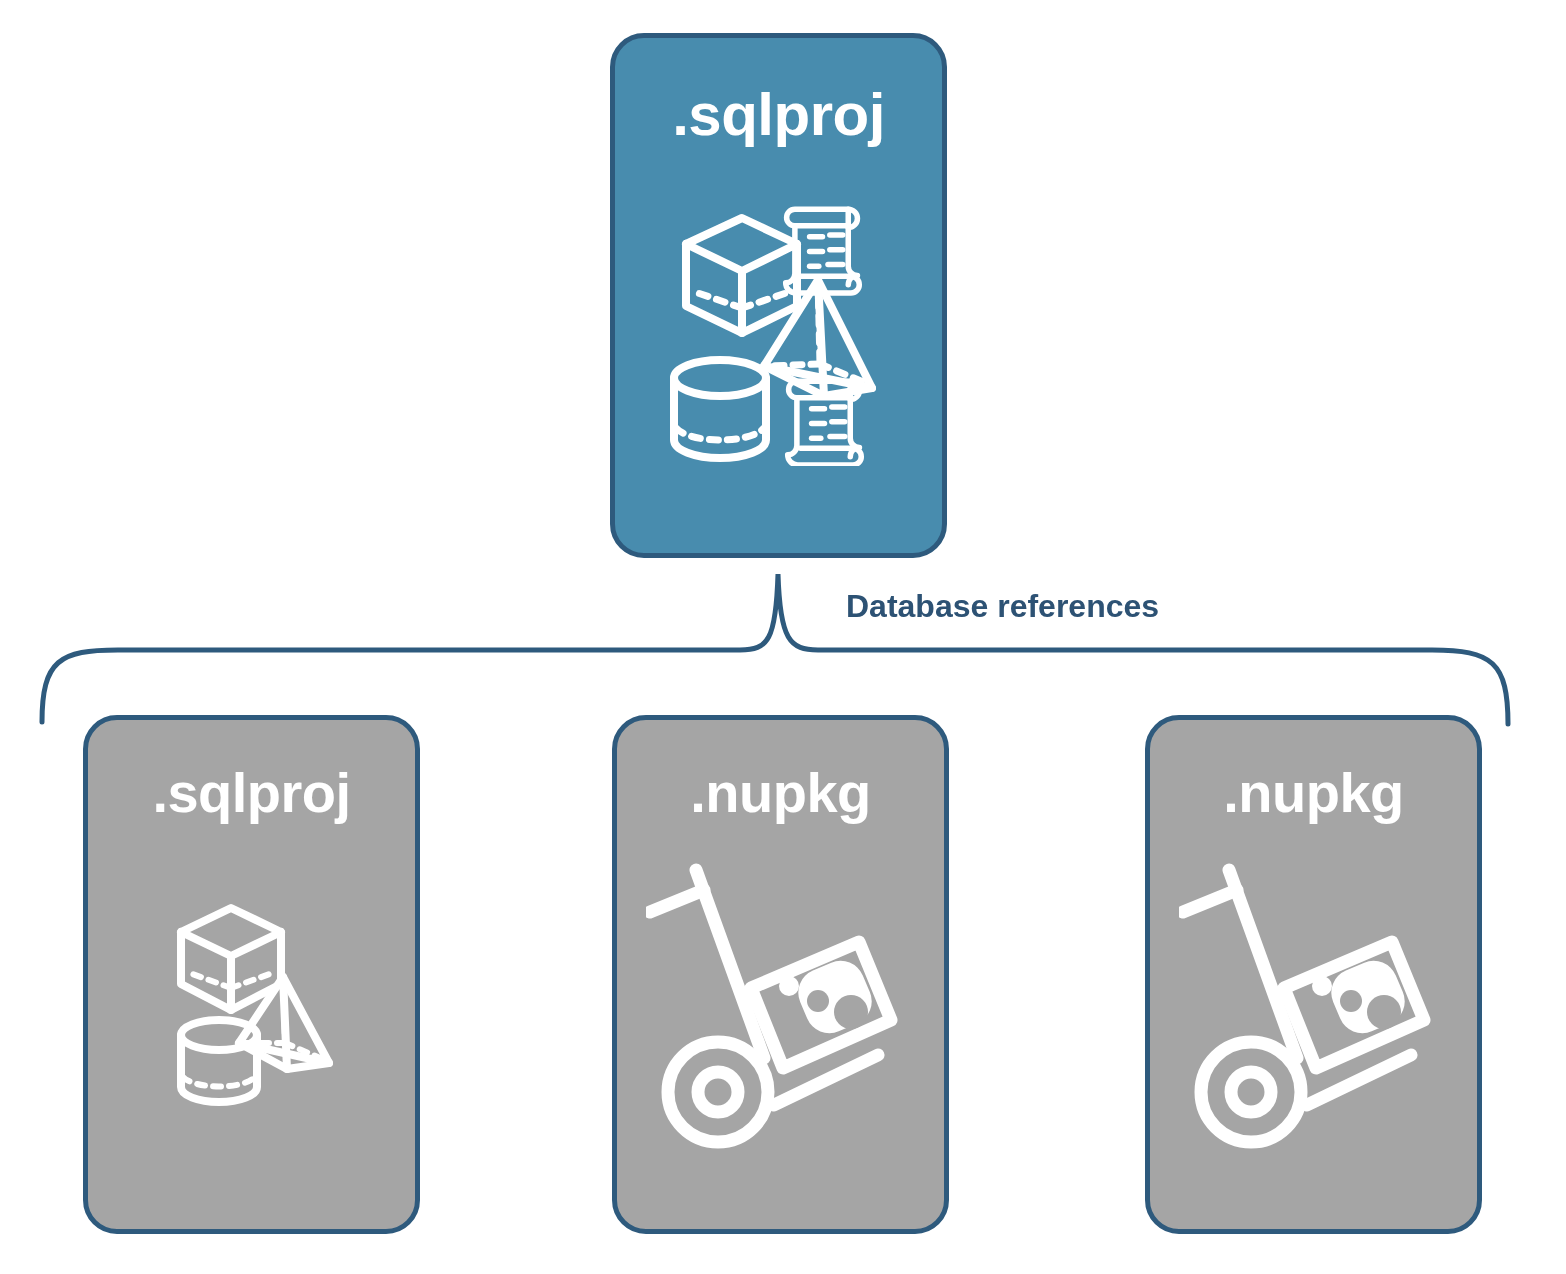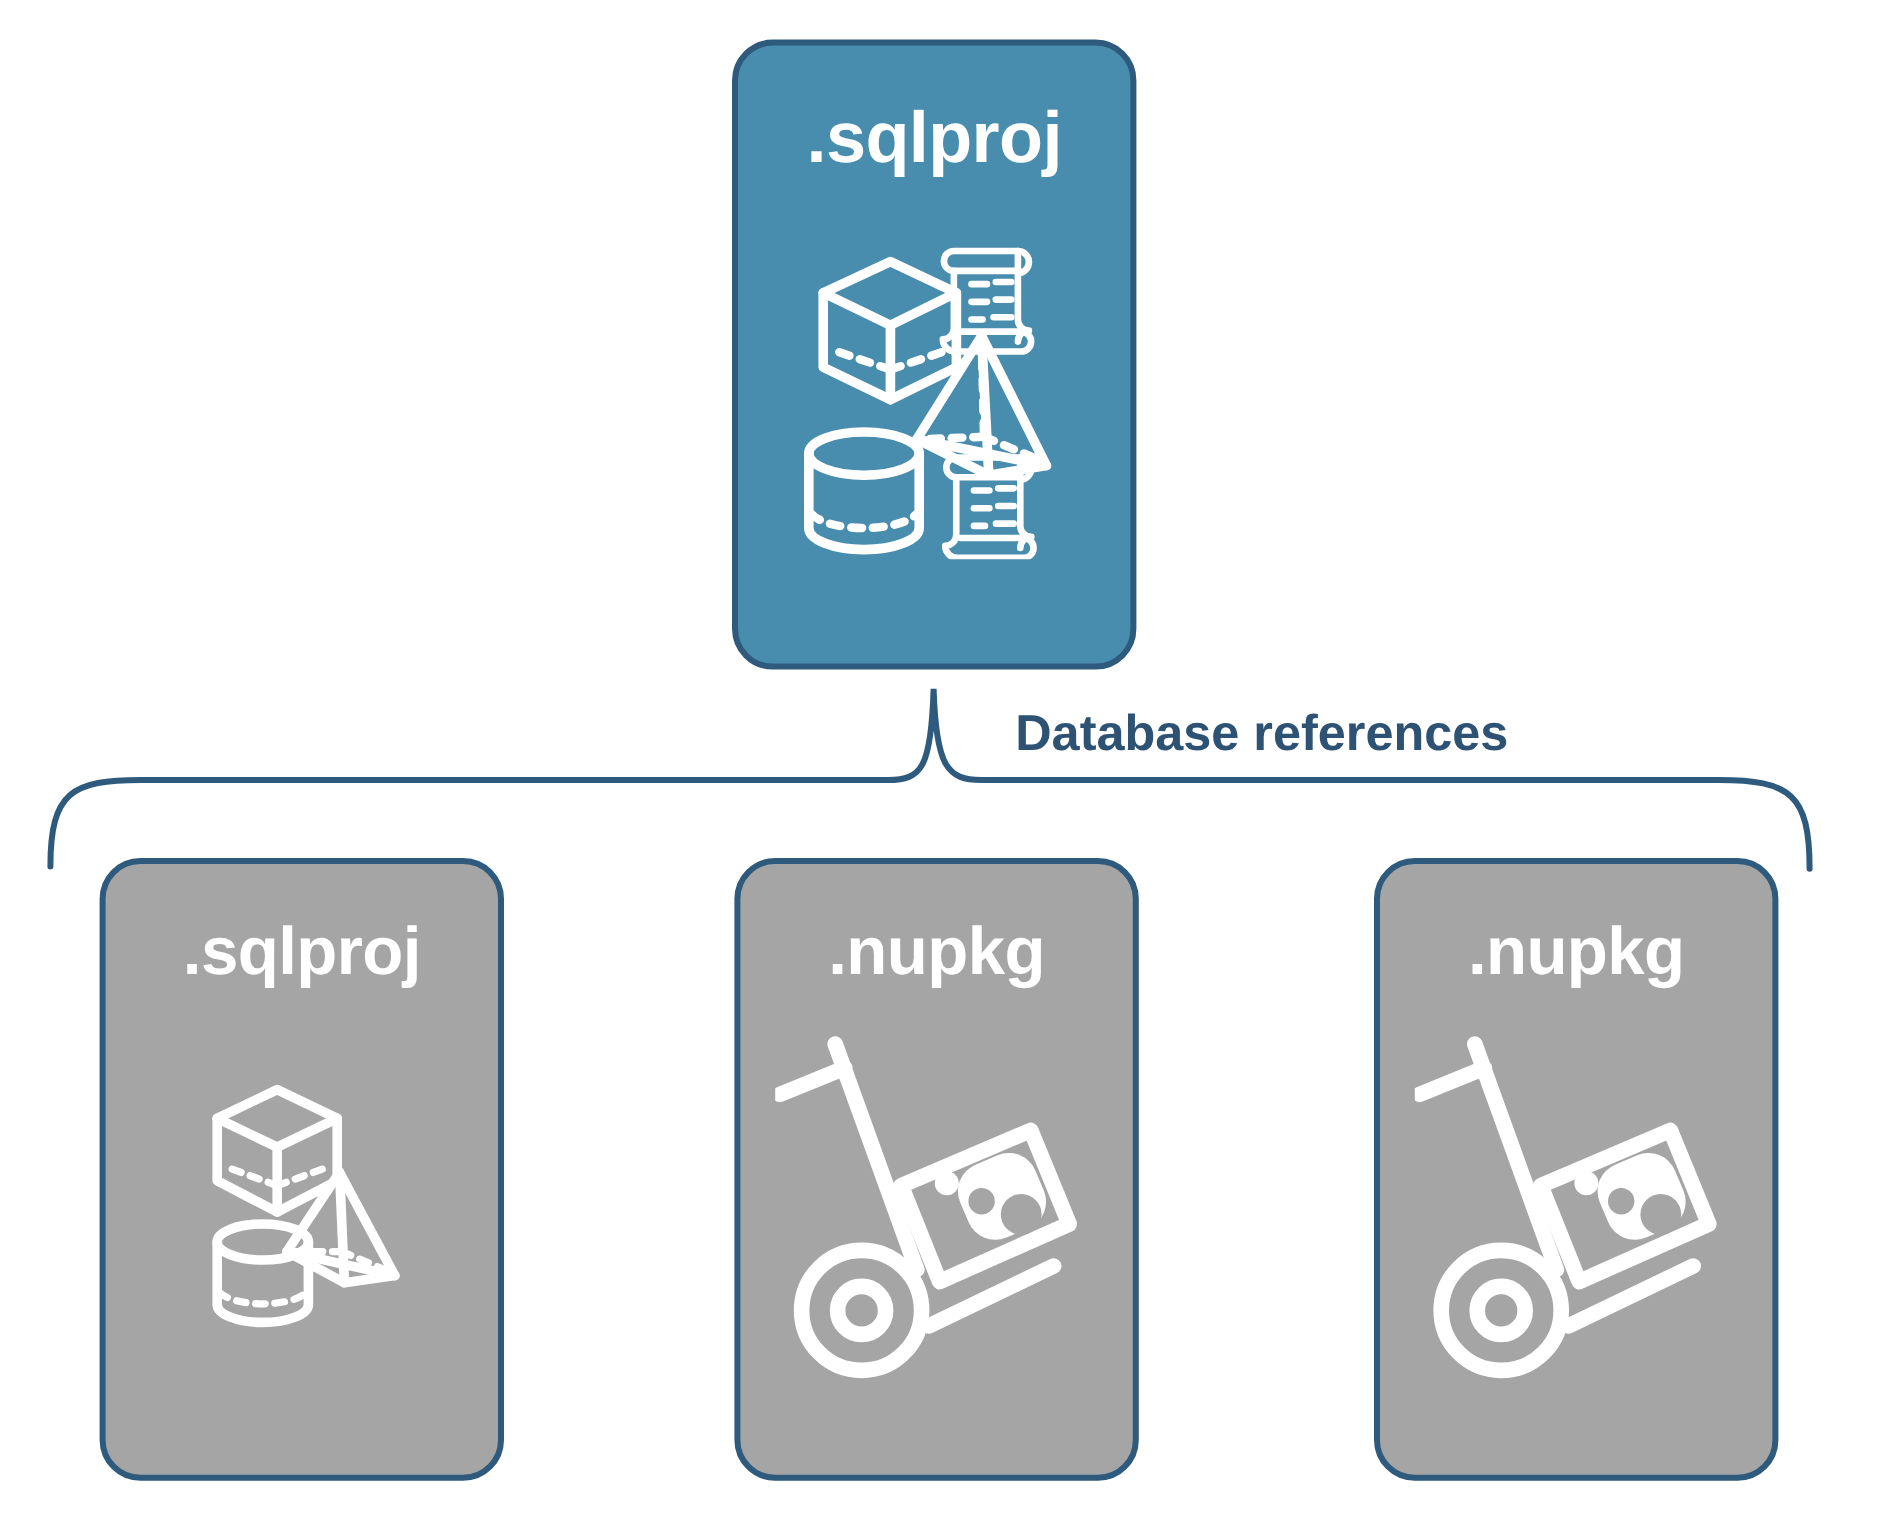--- a/index.html
+++ b/index.html
@@ -78,21 +78,21 @@
 
   #card-sqlproj-ref { left: 83px;   top: 715px;  width: 337px;  height: 519px; }
   #card-nupkg-1     { left: 612px;  top: 715px;  width: 337px;  height: 519px; }
   #card-nupkg-2     { left: 1145px; top: 715px;  width: 337px;  height: 519px; }
 
   .card.gray .card-title { top: 45px; font-size: 56px; }
   #card-sqlproj-ref .card-icons { top: 150px; }
   #card-nupkg-1 .card-icons,
   #card-nupkg-2 .card-icons { top: 140px; }
 
-  #bracket-label-text { left: 846px; top: 590px; font-size: 42px; }
+  #bracket-label-text { left: 846px; top: 590px; font-size: 32px; }
 </style>
 </head>
 <body>
 
 <div id="stage">
 
   <div class="card blue" id="card-top">
     <div class="card-title">.sqlproj</div>
 
     <div class="card-icons">

